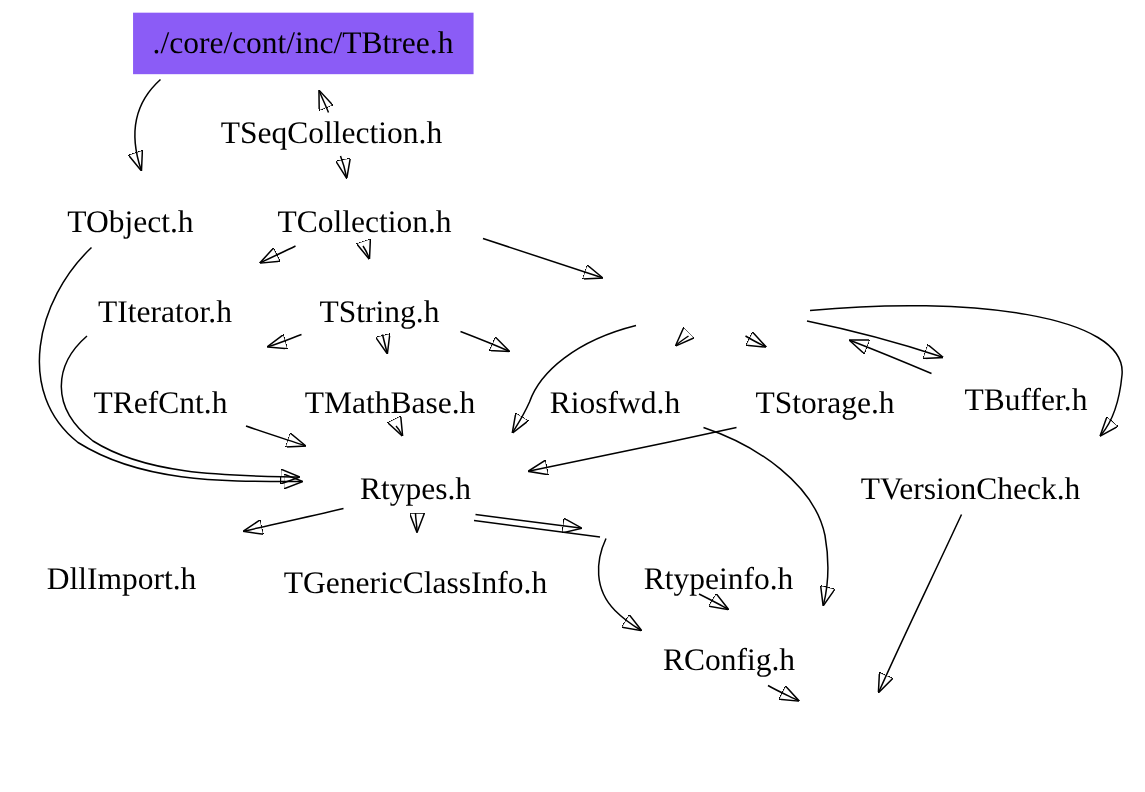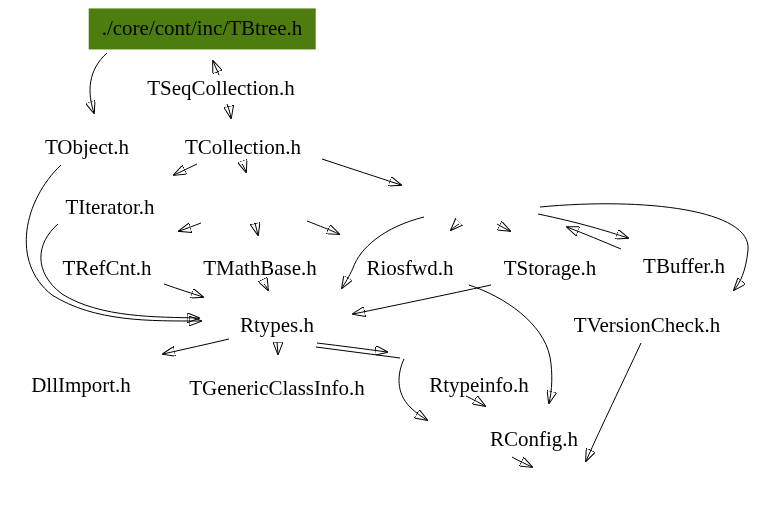--- a/index.html
+++ b/index.html
@@ -20,21 +20,21 @@
   .node {
     position: absolute;
     transform: translate(-50%, -50%);
     font-size: 21px;
     line-height: 1.1;
     color: #000000;
     white-space: nowrap;
     z-index: 2;
   }
   .node.root {
-    background: #4d7c0f;
+    background: #8b5cf6;
     padding: 9px 13px;
     z-index: 1;
   }
 </style>
 </head>
 <body>
 
 <div id="graph">
 
   <svg id="edges" viewBox="0 0 763 528" xmlns="http://www.w3.org/2000/svg">
@@ -78,20 +78,21 @@
   <div class="node root" style="left:202px; top:29px;">./core/cont/inc/TBtree.h</div>
 
   <div class="node" style="left:221px; top:89px;">TSeqCollection.h</div>
 
   <div class="node" style="left:87px; top:148px;">TObject.h</div>
 
   <div class="node" style="left:243px; top:148px;">TCollection.h</div>
 
   <div class="node" style="left:110px; top:208px;">TIterator.h</div>
 
+  <div class="node" style="left:253px; top:208px;">TString.h</div>
 
 
   <div class="node" style="left:107px; top:269px;">TRefCnt.h</div>
 
   <div class="node" style="left:260px; top:269px;">TMathBase.h</div>
 
   <div class="node" style="left:410px; top:269px;">Riosfwd.h</div>
 
   <div class="node" style="left:550px; top:269px;">TStorage.h</div>
 
@@ -100,16 +101,16 @@
   <div class="node" style="left:277px; top:326px;">Rtypes.h</div>
 
   <div class="node" style="left:647px; top:326px;">TVersionCheck.h</div>
 
   <div class="node" style="left:81px; top:386px;">DllImport.h</div>
 
   <div class="node" style="left:277px; top:389px;text-align:right;">TGenericClassInfo.h</div>
 
   <div class="node" style="left:479px; top:386px;">Rtypeinfo.h</div>
 
-  <div class="node" style="left:534px; top:440px;">RConfig.h</div>
+  <div class="node" style="left:486px; top:440px;">RConfig.h</div>
 
 
 </div>
 
 </body></html>

